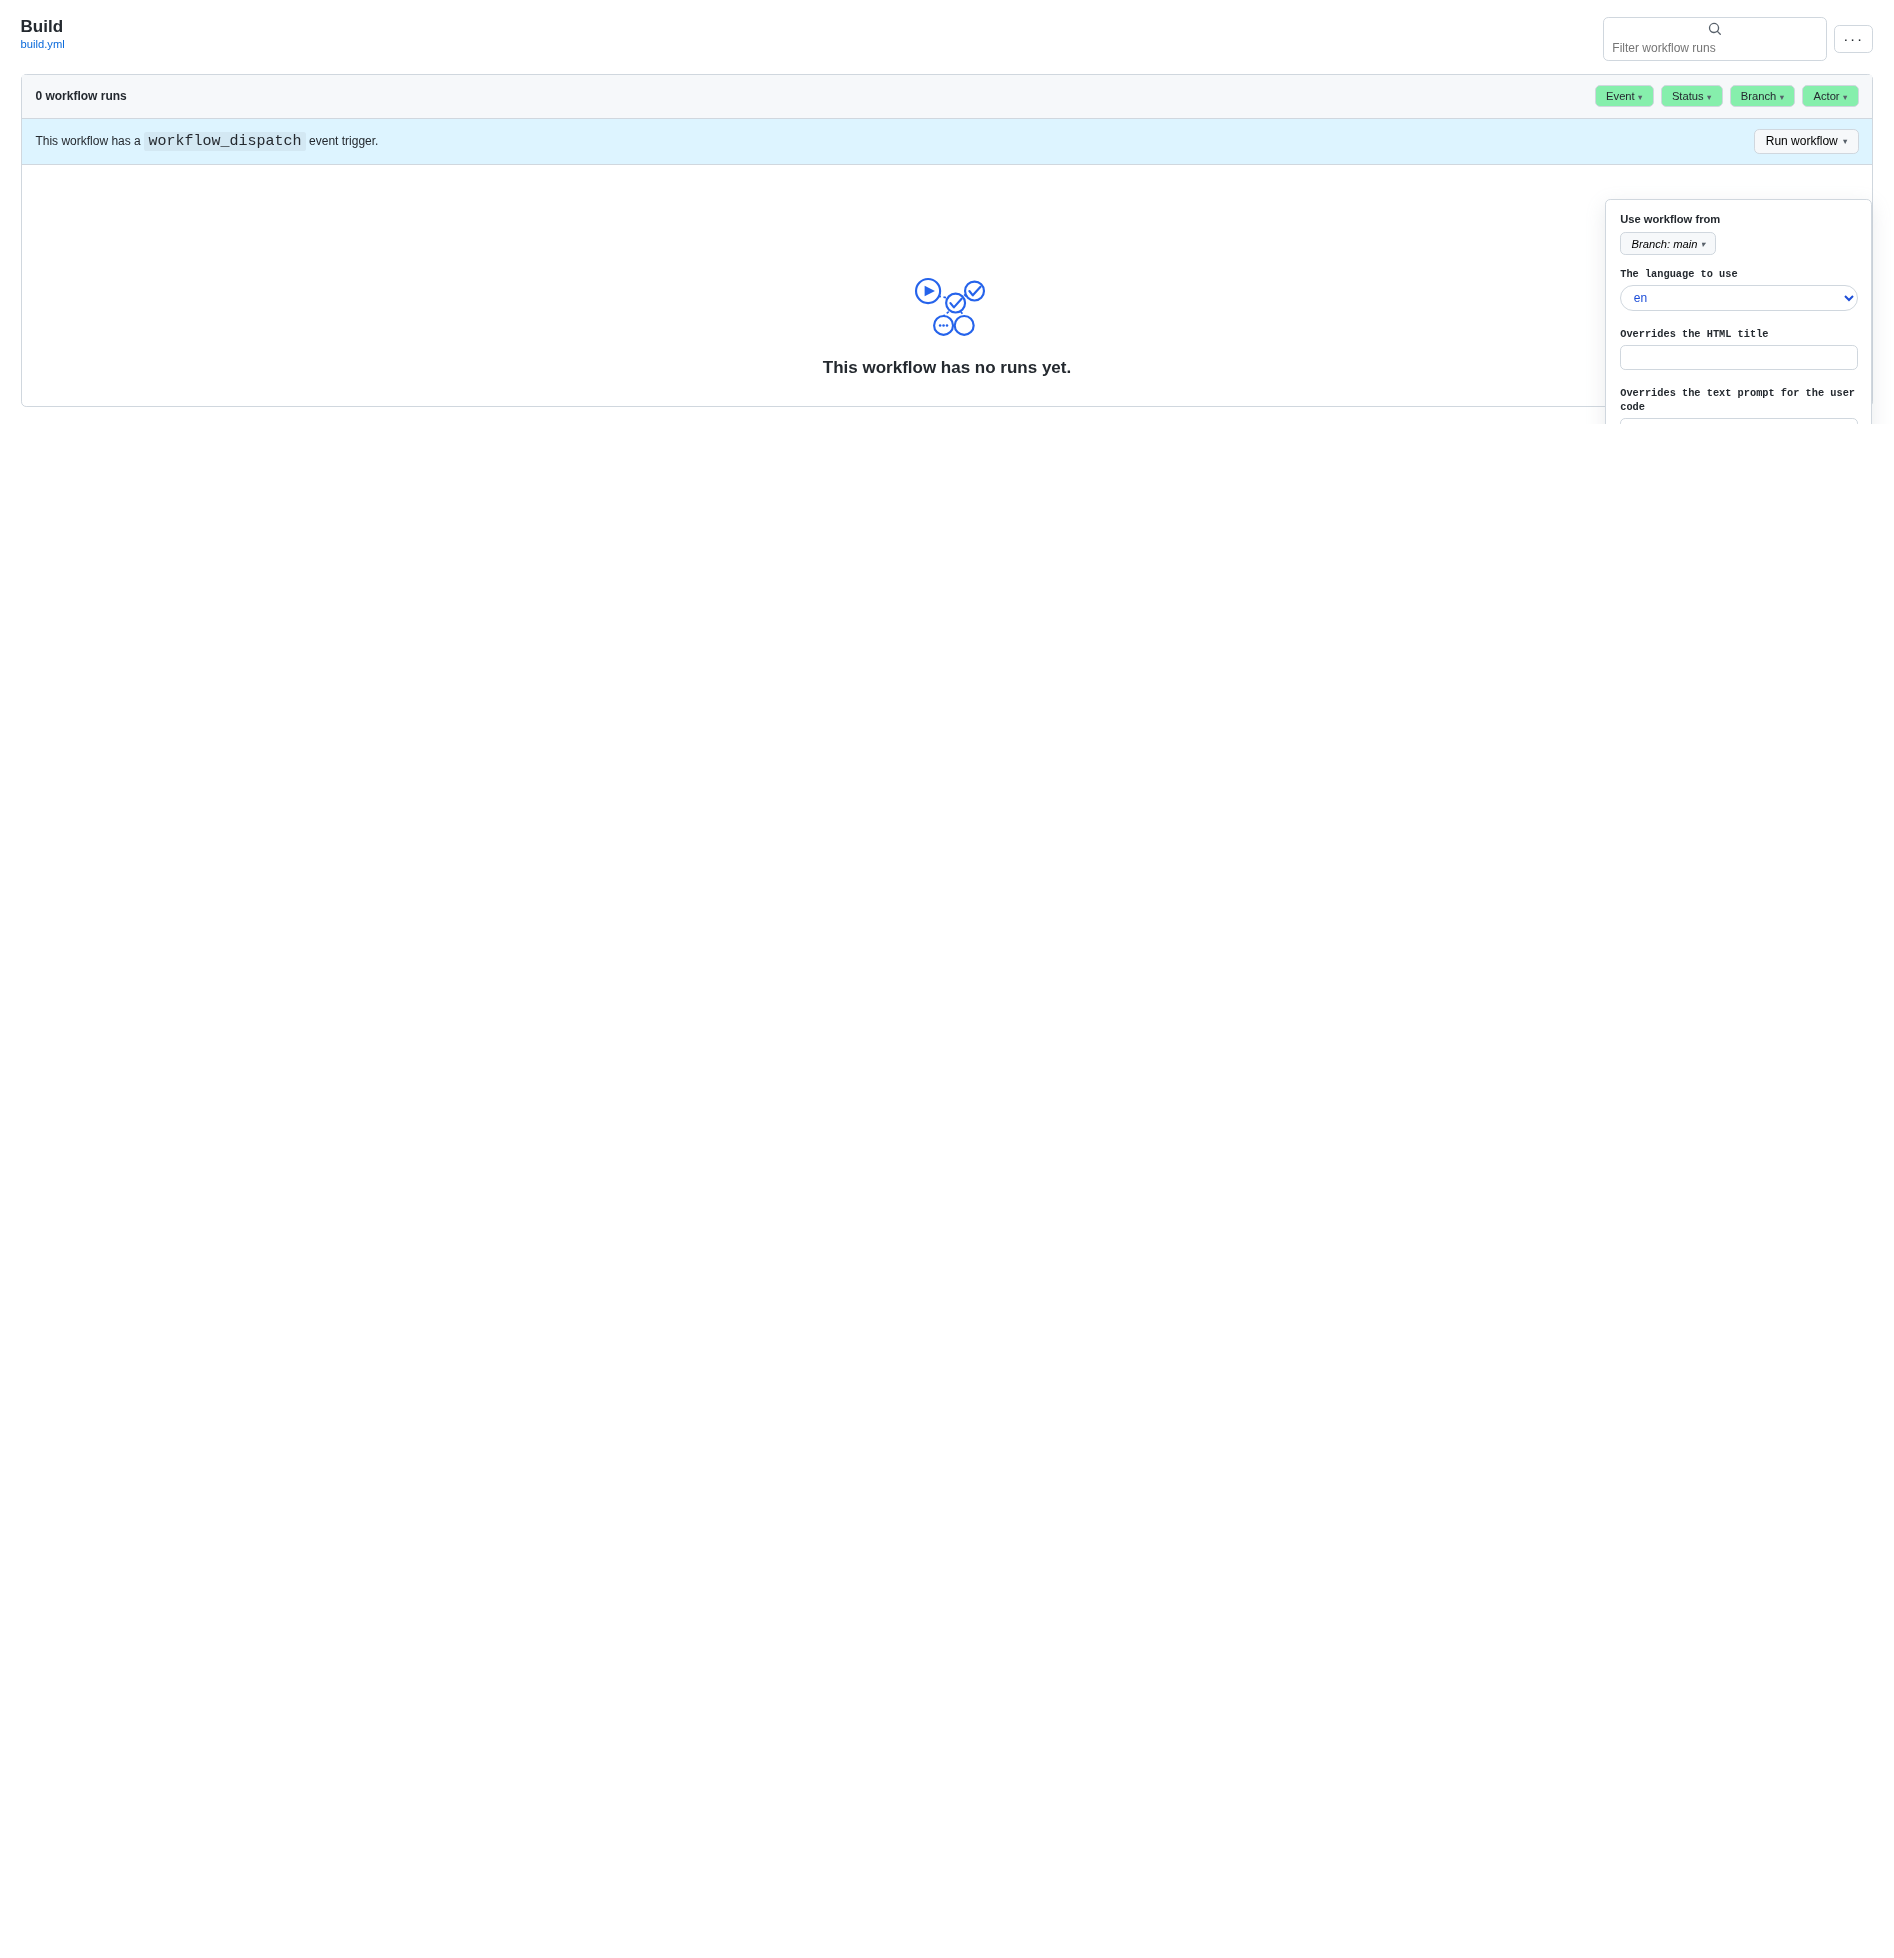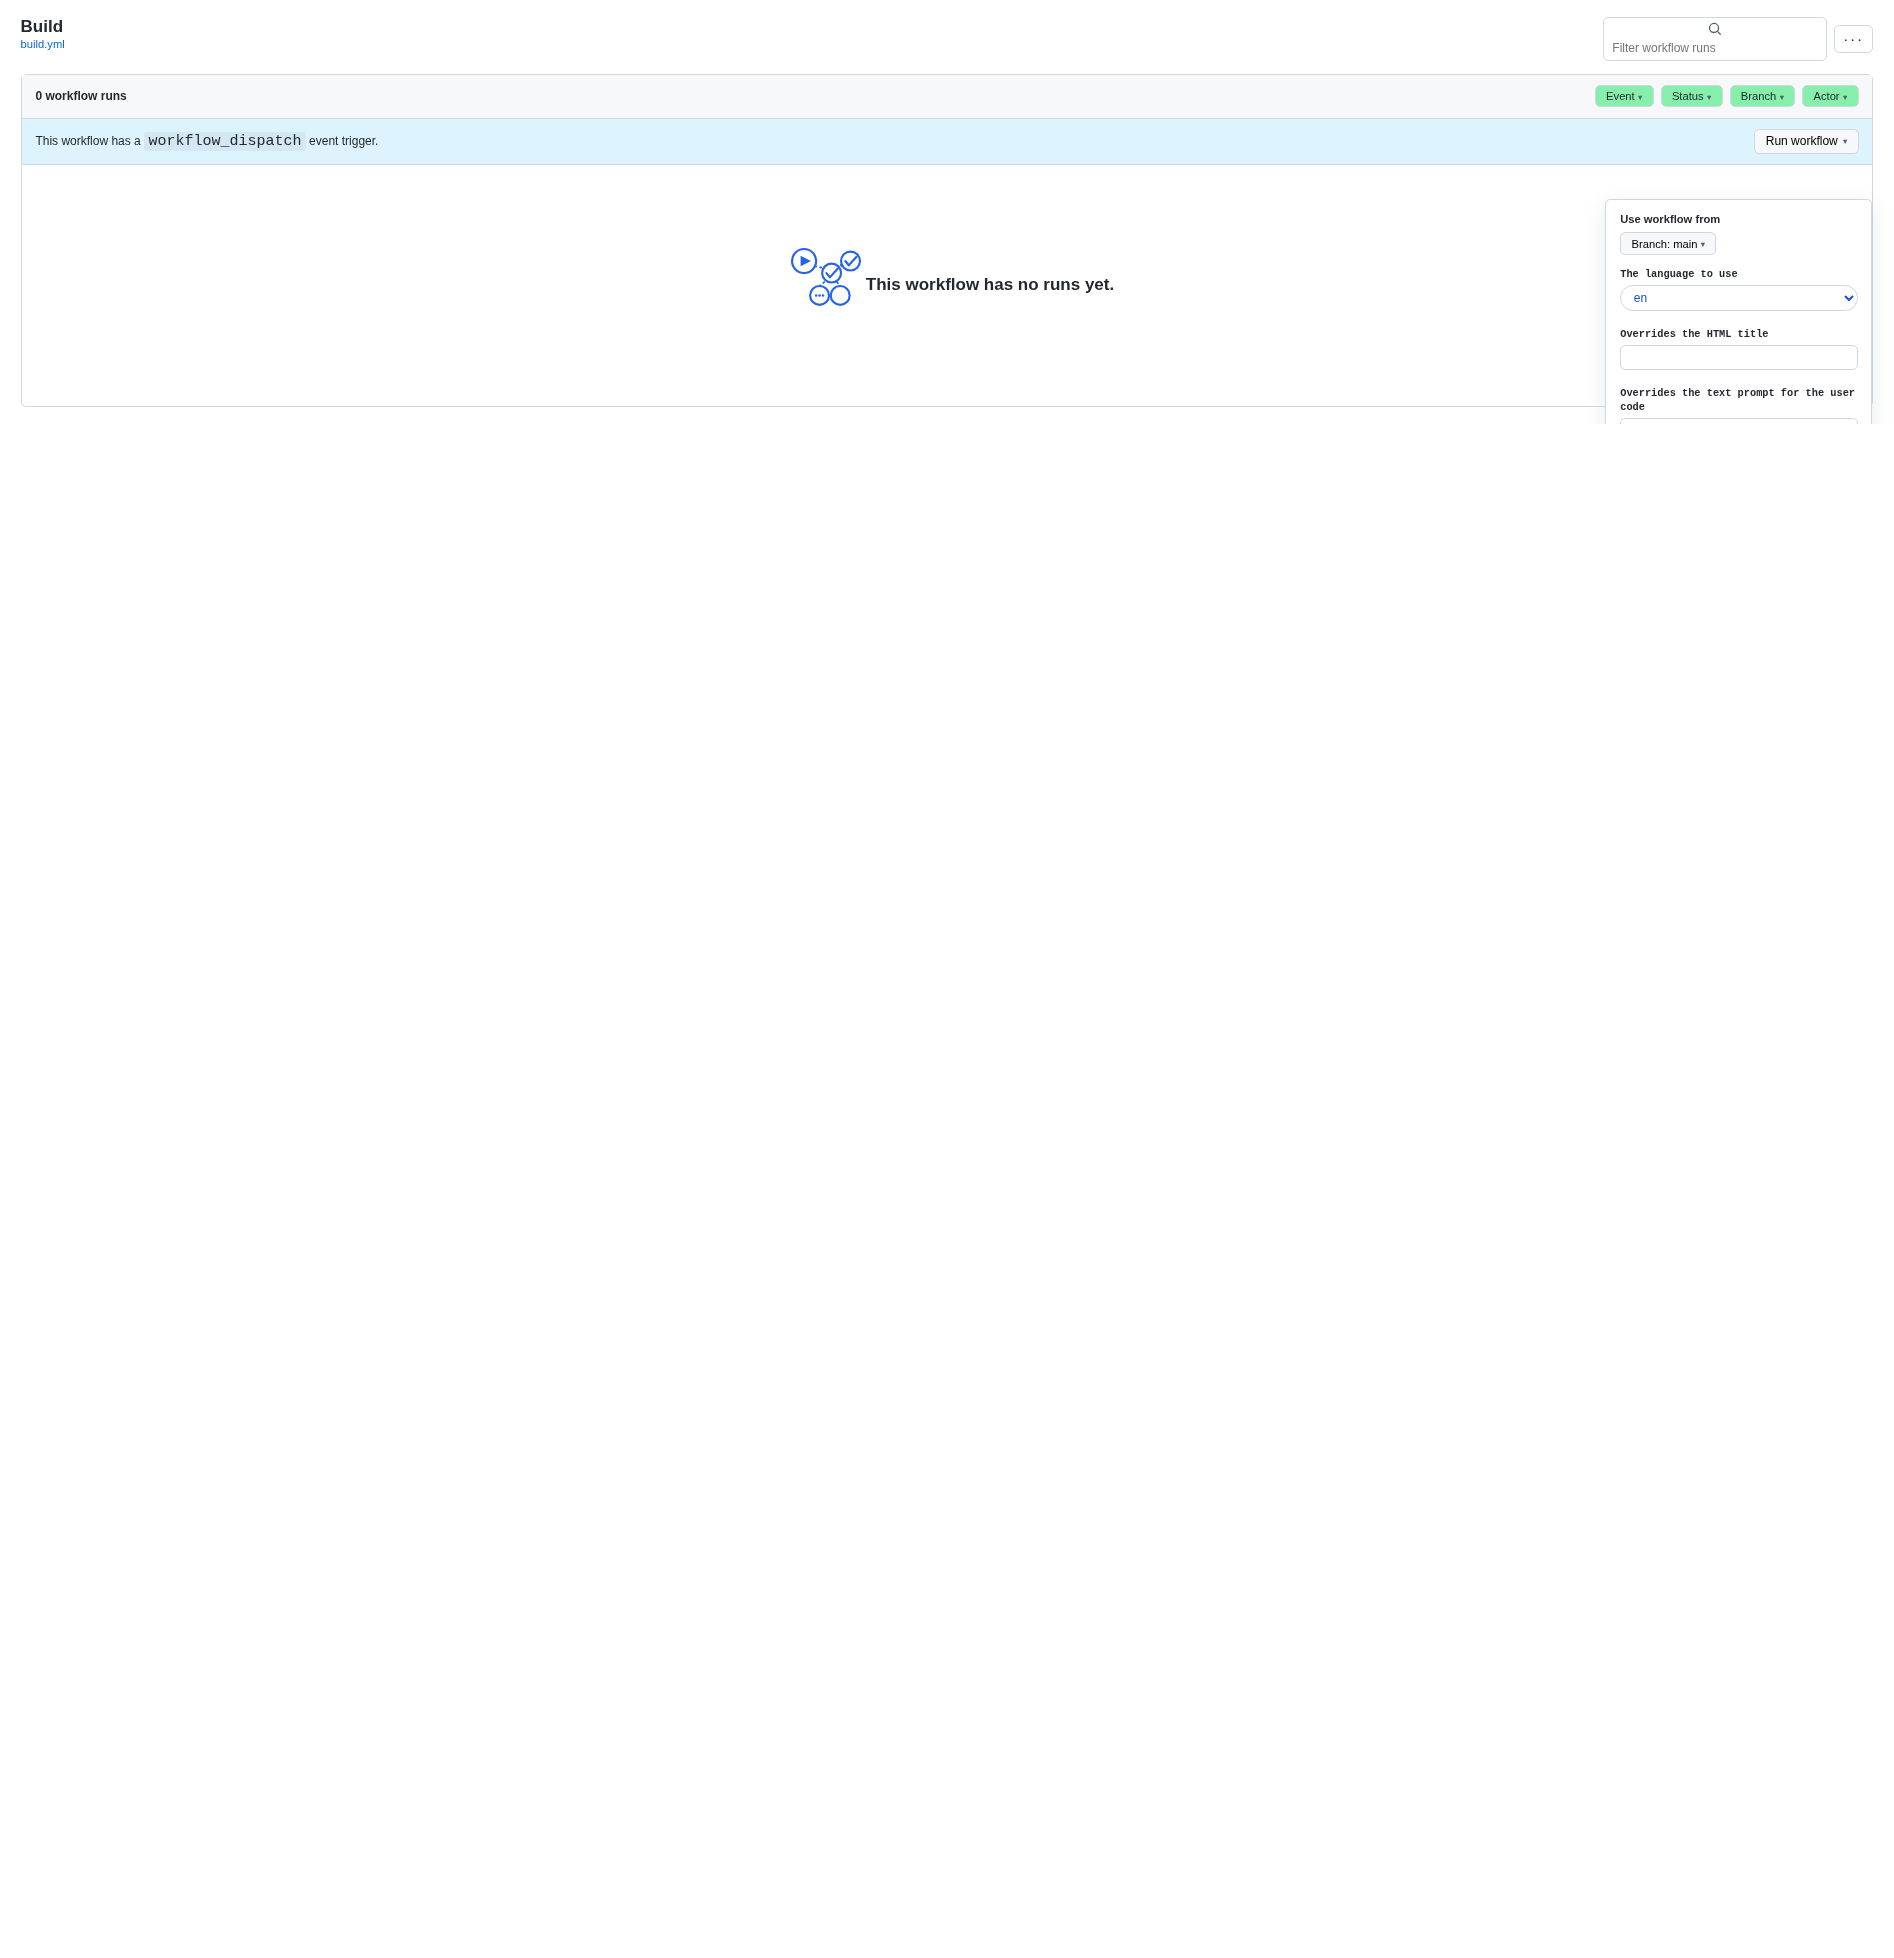--- a/index.html
+++ b/index.html
@@ -140,23 +140,23 @@
       font-size: 12px;
       display: flex;
       align-items: center;
       gap: 5.2px;
       white-space: nowrap;
     }
 
     
     .empty-state {
       display: flex;
-      flex-direction: row;
-      align-items: center;
-      justify-content: center;
+      flex-direction: column;
+      align-items: center;
+      justify-content: flex-end;
       padding: 28px 34px;
       min-height: 241px;
     }
     .workflow-icon-svg {
       margin-bottom: 17px;
     }
     .empty-title {
       font-size: 17px;
       font-weight: 600;
       color: #24292f;
@@ -187,20 +187,21 @@
       border: 0.9px solid #d0d7de;
       border-radius: 5.2px;
       background: #f6f8fa;
       padding: 4.3px 10.3px;
       cursor: pointer;
       font-size: 11.2px;
       display: flex;
       align-items: center;
       gap: 3.4px;
       margin-bottom: 12px;
+      font-style: italic;
     }
 
     .field-group {
       margin-bottom: 16px;
     }
     .field-label {
       font-size: 10.3px;
       font-weight: 600;
       font-family: "SFMono-Regular", Consolas, "Liberation Mono", Menlo, monospace;
       color: #24292f;

